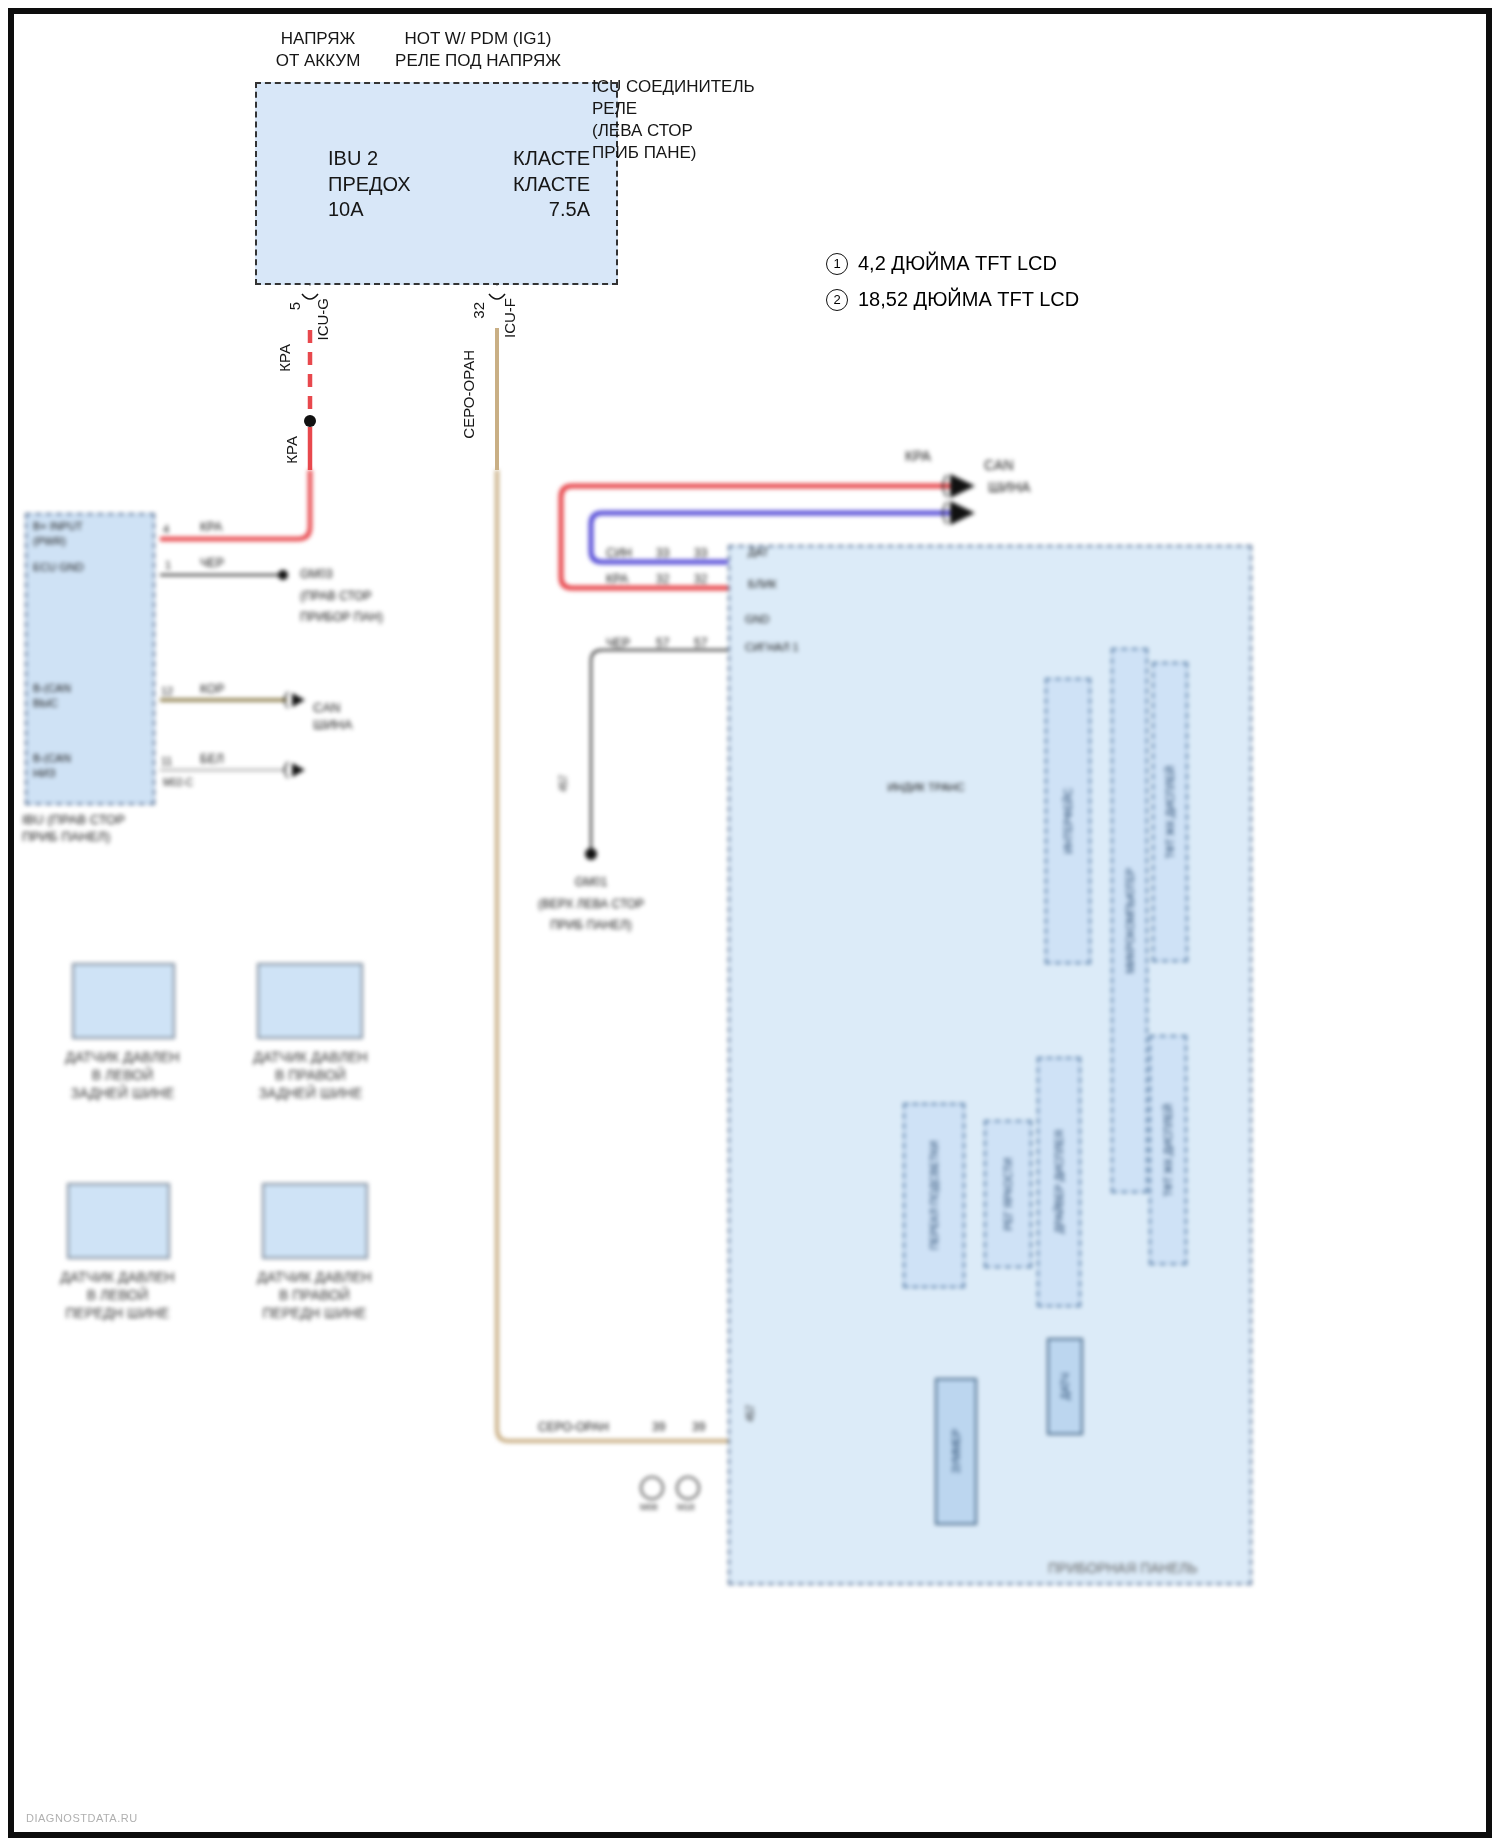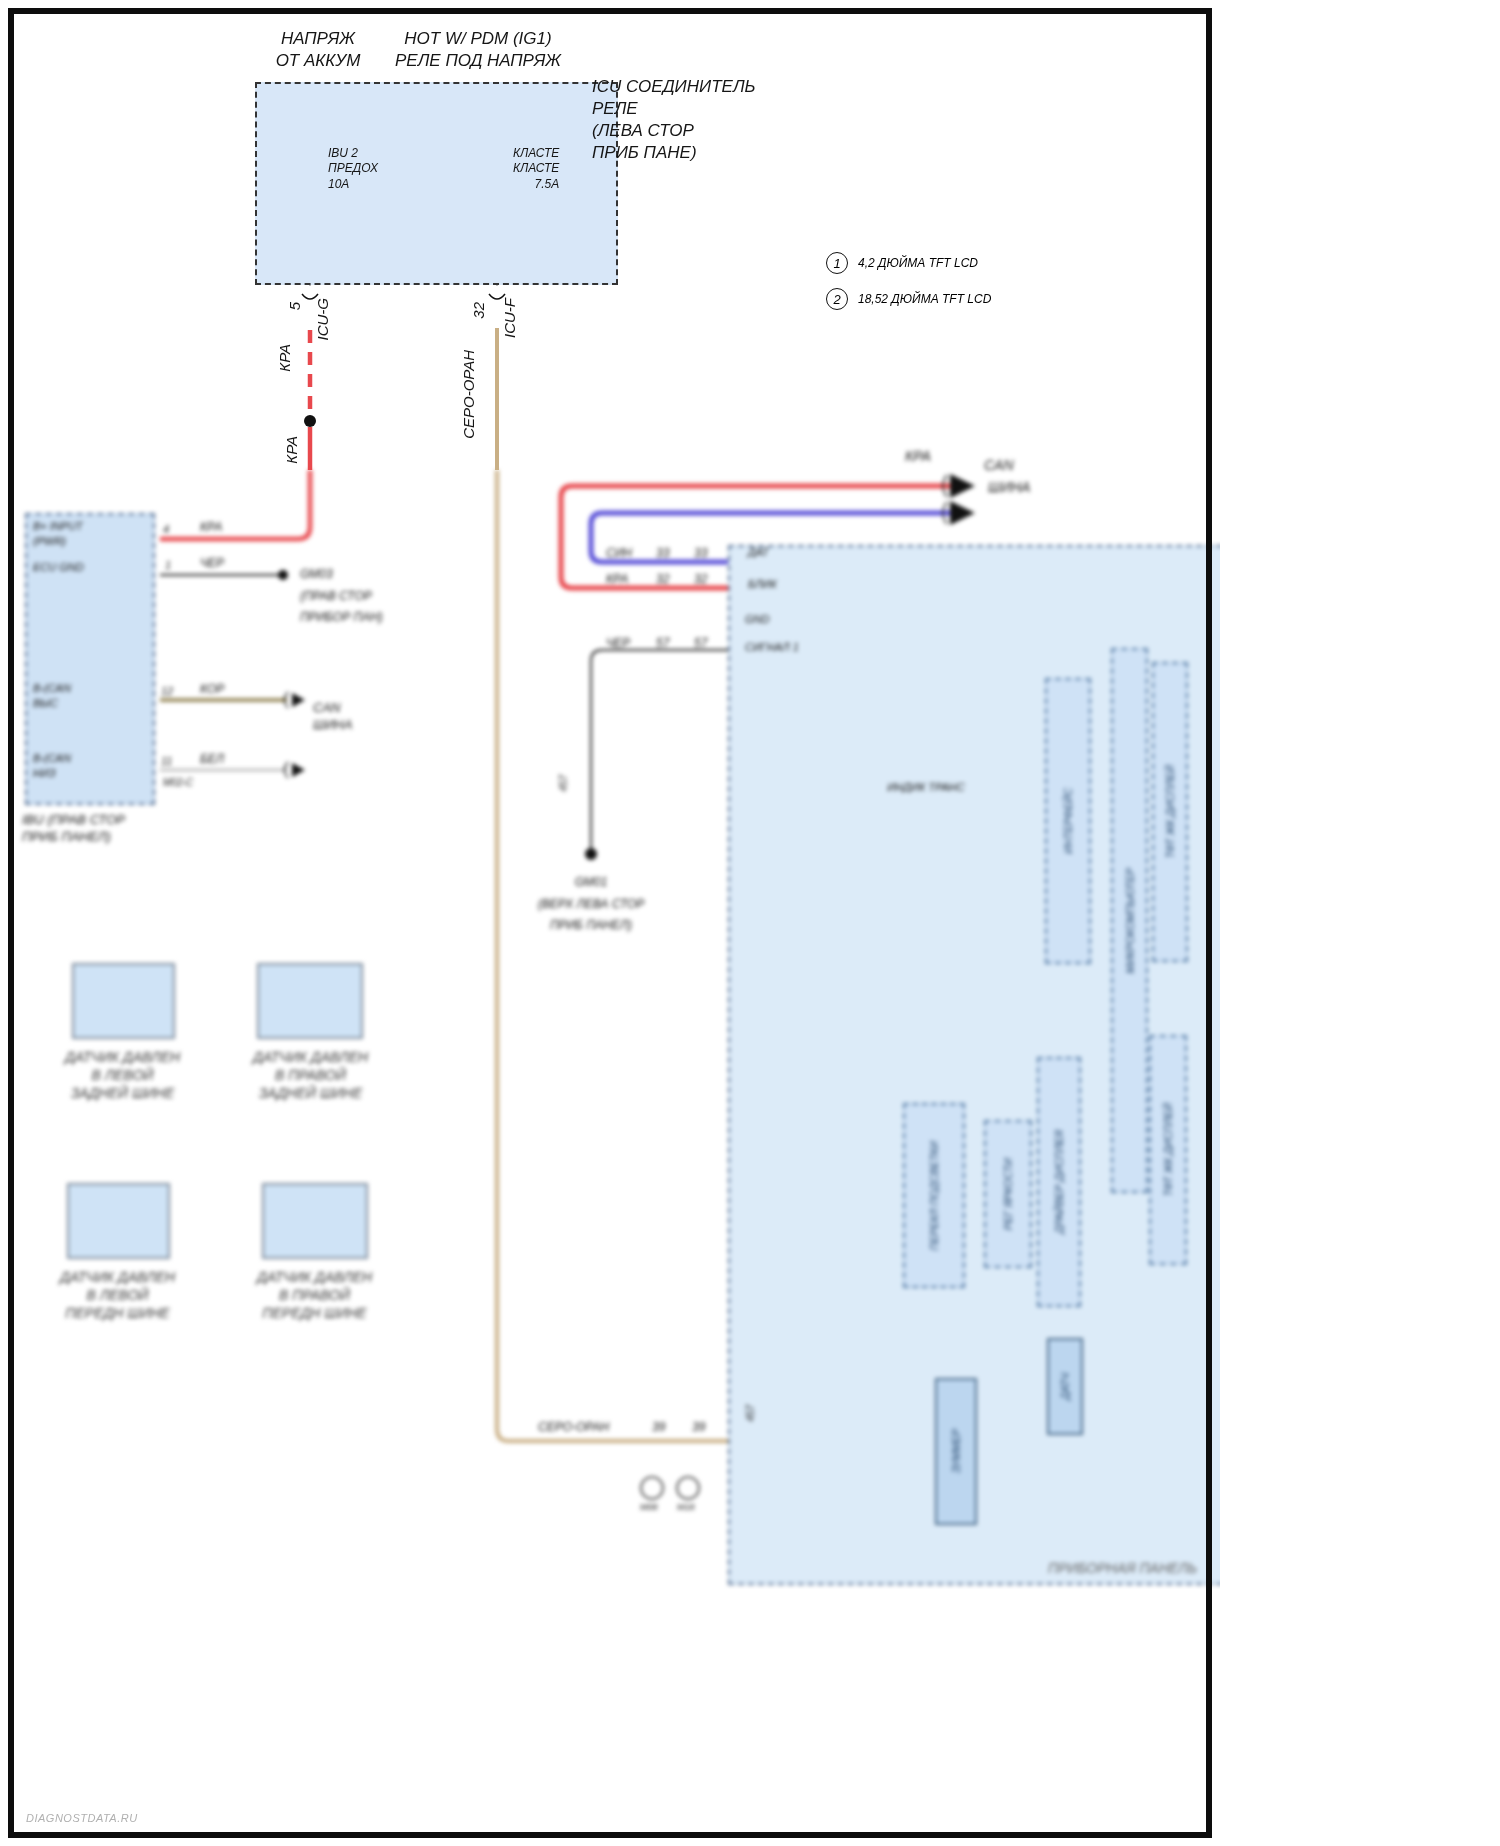--- a/index.html
+++ b/index.html
@@ -1,25 +1,25 @@
 <!DOCTYPE html>
 <html><head>
 <meta charset="utf-8">
 <style>
   * { margin:0; padding:0; box-sizing:border-box; }
   body { background:#ffffff; font-family:"Liberation Sans", sans-serif; }
-  .canvas { position:relative; width:1220px; height:1846px; background:#fff; overflow:hidden;font-style:italic; }
+  .canvas { position:relative; width:1500px; height:1846px; background:#fff; overflow:hidden; }
   .frame { position:absolute; inset:8px; border:6px solid #0d0d0d; pointer-events:none; z-index:50; }
   .layer { position:absolute; left:0; top:0; }
   .blurzone { position:absolute; inset:0; filter:blur(2px); }
   .lbl { position:absolute; color:#161616; line-height:1.28; white-space:nowrap; }
   .c { text-align:center; }
   .vtext { writing-mode:vertical-rl; transform:rotate(180deg); white-space:nowrap; position:absolute; color:#161616; }
   .fs10{font-size:10px}.fs11{font-size:11px}.fs12{font-size:12px}.fs13{font-size:13px}
-  .fs14{font-size:14px}.fs15{font-size:15px}.fs16{font-size:12px}.fs17{font-size:17px}
+  .fs14{font-size:14px}.fs15{font-size:15px}.fs16{font-size:20px}.fs17{font-size:17px}
   .icu-box { position:absolute; left:255px; top:82px; width:363px; height:203px;
              background:#d8e7f8; border:2px dashed #333; }
   .module-box { position:absolute; left:25px; top:513px; width:130px; height:292px;
              background:#cfe2f5; border:2px dashed #5a7396; }
   .panel-box { position:absolute; left:728px; top:545px; width:524px; height:1040px;
              background:#dcebf8; border:2px dashed #5a7396; }
   .sensor-box { position:absolute; background:#cfe3f6; border:2px solid #7d8a99; }
   .comp { position:absolute; border:2px dashed #5a7fa8; background:#cfe2f6;
           display:flex; align-items:center; justify-content:center; }
   .comp.solid { border:2px solid #4a6a8a; background:#bcd6ef; }

